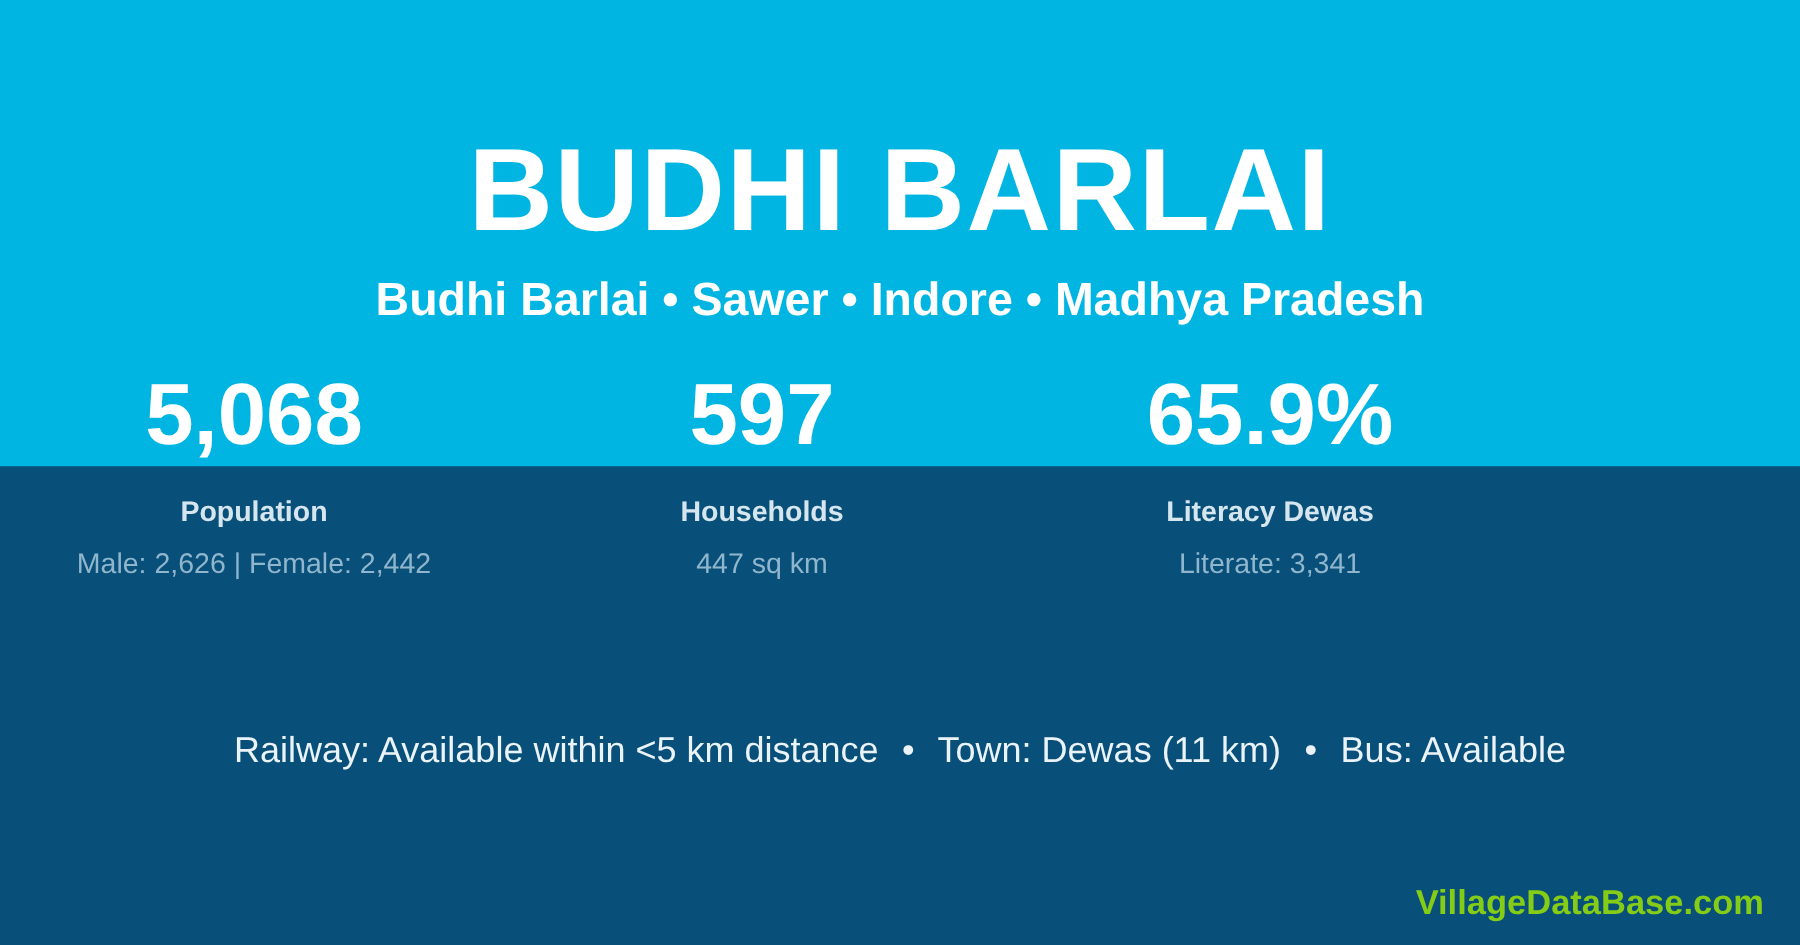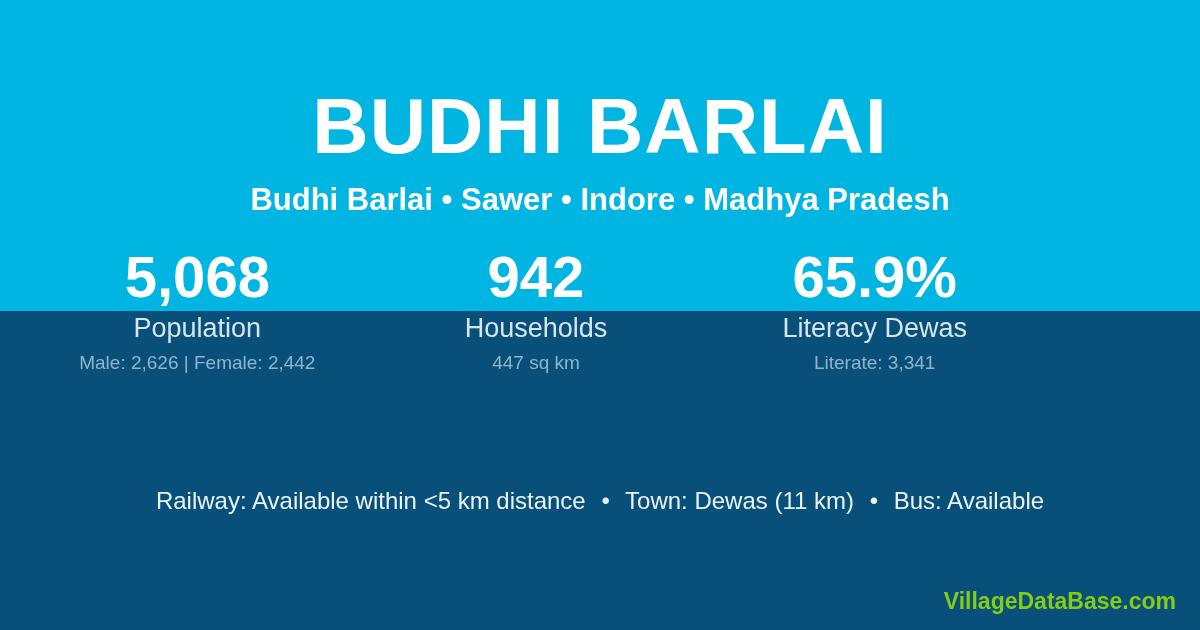--- a/index.html
+++ b/index.html
@@ -73,39 +73,38 @@
 
   
   .stats {
     position: absolute;
     left: 0;
     top: 245px;
     width: 1016px;
     height: 140px;
     display: flex;
     align-items: flex-start;
-    padding-left: 28px;
   }
   .stat {
     flex: 1 1 0;
     text-align: center;
   }
   .stat-value {
     color: #ffffff;
     font-size: 58px;
     font-weight: 700;
     line-height: 64px;
     letter-spacing: 0px;
     white-space: nowrap;
   }
   .stat-label {
-    margin-top: 2px;
+    margin-top: 16px;
     color: #d6e6ef;
-    font-size: 27px;
-    font-weight: 400;
+    font-size: 19px;
+    font-weight: 700;
     line-height: 34px;
     white-space: nowrap;
   }
   .stat-sub {
     margin-top: 6px;
     color: #8fb6cd;
     font-size: 19px;
     font-weight: 400;
     line-height: 24px;
     white-space: nowrap;
@@ -156,21 +155,21 @@
 
   <div class="stats">
 
     <div class="stat">
       <div class="stat-value">5,068</div>
       <div class="stat-label">Population</div>
       <div class="stat-sub">Male: 2,626 | Female: 2,442</div>
     </div>
 
     <div class="stat">
-      <div class="stat-value">942</div>
+      <div class="stat-value">597</div>
       <div class="stat-label">Households</div>
       <div class="stat-sub">447 sq km</div>
     </div>
 
     <div class="stat">
       <div class="stat-value">65.9%</div>
       <div class="stat-label">Literacy Dewas</div>
       <div class="stat-sub">Literate: 3,341</div>
     </div>
 

